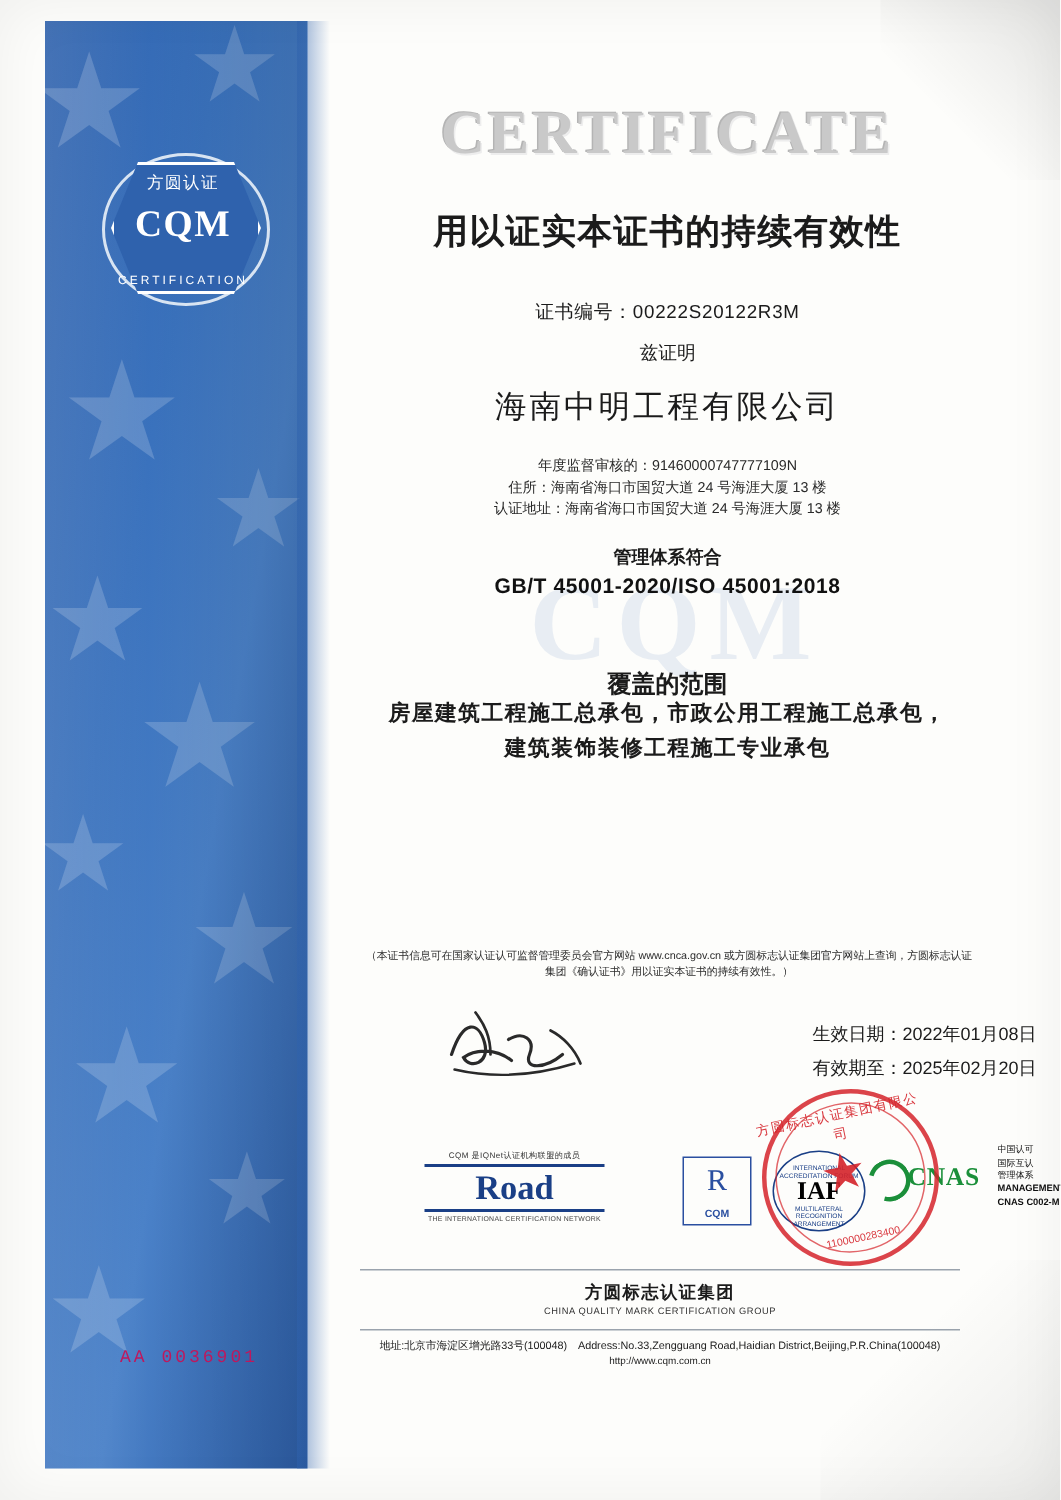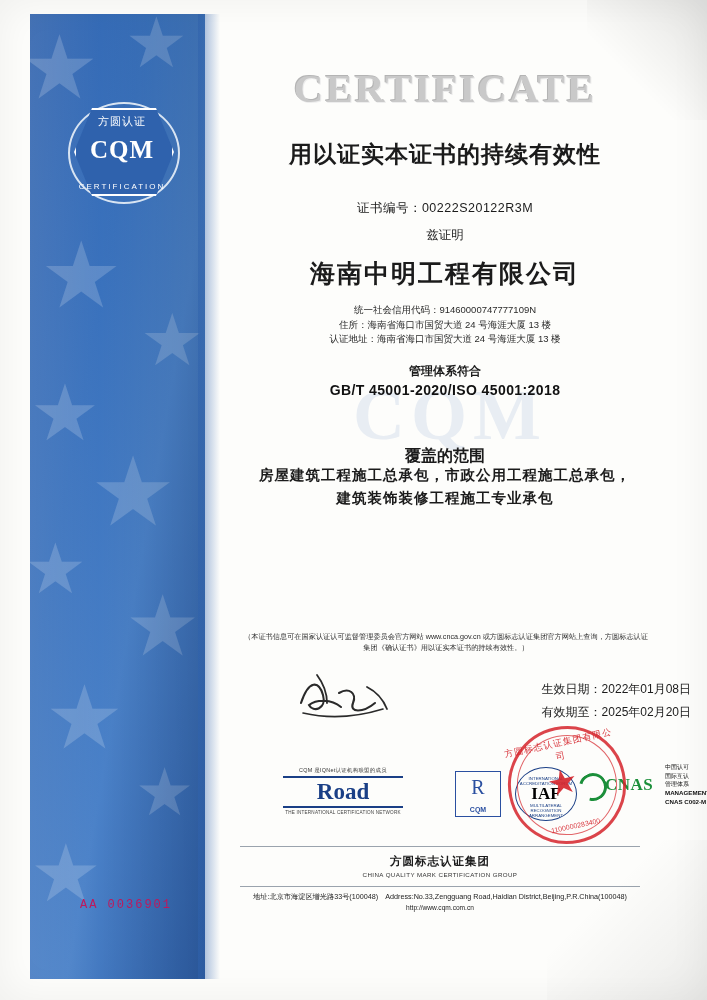--- a/index.html
+++ b/index.html
@@ -47,21 +47,21 @@
     letter-spacing:2px;color:#c9c9c9;
     text-shadow:1px 1px 0 #ededed, -1px -1px 0 #b4b4b4;}
 
   .title-cn{position:absolute;left:20px;top:125px;width:440px;text-align:center;
     font-size:23px;font-weight:bold;color:#1b1b1b;letter-spacing:1px;}
 
   .row-center{position:absolute;width:440px;left:20px;text-align:center;}
 
   .cert-no{top:186px;font-size:12.5px;color:#1b1b1b;letter-spacing:.5px;}
   .hereby{top:213px;font-size:12.5px;color:#1b1b1b;}
-  .company{top:243px;font-size:25px;font-weight:bold;color:#1b1b1b;letter-spacing:2px;}
+  .company{top:243px;font-size:21px;font-weight:normal;color:#1b1b1b;letter-spacing:2px;}
   .credit{top:290px;font-size:9.5px;color:#2a2a2a;}
   .addr1{top:305px;font-size:9.5px;color:#2a2a2a;}
   .addr2{top:319px;font-size:9.5px;color:#2a2a2a;}
   .conform{top:349px;font-size:12px;font-weight:bold;color:#1b1b1b;}
   .standard{top:368px;font-size:14px;font-weight:bold;color:#111;letter-spacing:.4px;}
   .scope-label{top:432px;font-size:16px;font-weight:bold;color:#1b1b1b;}
   .scope1{top:452px;font-size:14.5px;font-weight:bold;color:#1b1b1b;letter-spacing:1px;}
   .scope2{top:475px;font-size:14.5px;font-weight:bold;color:#1b1b1b;letter-spacing:1px;}
 
   
@@ -169,21 +169,21 @@
     <div class="title-cn">用以证实本证书的持续有效性</div>
 
     <div class="watermark">CQM</div>
 
     <div class="row-center cert-no">
       <span>证书编号：</span><span>00222S20122R3M</span>
     </div>
 
     <div class="row-center hereby">兹证明</div>
     <div class="row-center company">海南中明工程有限公司</div>
-    <div class="row-center credit">统一社会信用代码：91460000747777109N</div>
+    <div class="row-center credit">年度监督审核的：91460000747777109N</div>
     <div class="row-center addr1">住所：海南省海口市国贸大道 24 号海涯大厦 13 楼</div>
     <div class="row-center addr2">认证地址：海南省海口市国贸大道 24 号海涯大厦 13 楼</div>
 
     <div class="row-center conform">管理体系符合</div>
     <div class="row-center standard">GB/T 45001-2020/ISO 45001:2018</div>
 
     <div class="row-center scope-label">覆盖的范围</div>
     <div class="row-center scope1">房屋建筑工程施工总承包，市政公用工程施工总承包，</div>
     <div class="row-center scope2">建筑装饰装修工程施工专业承包</div>
 

